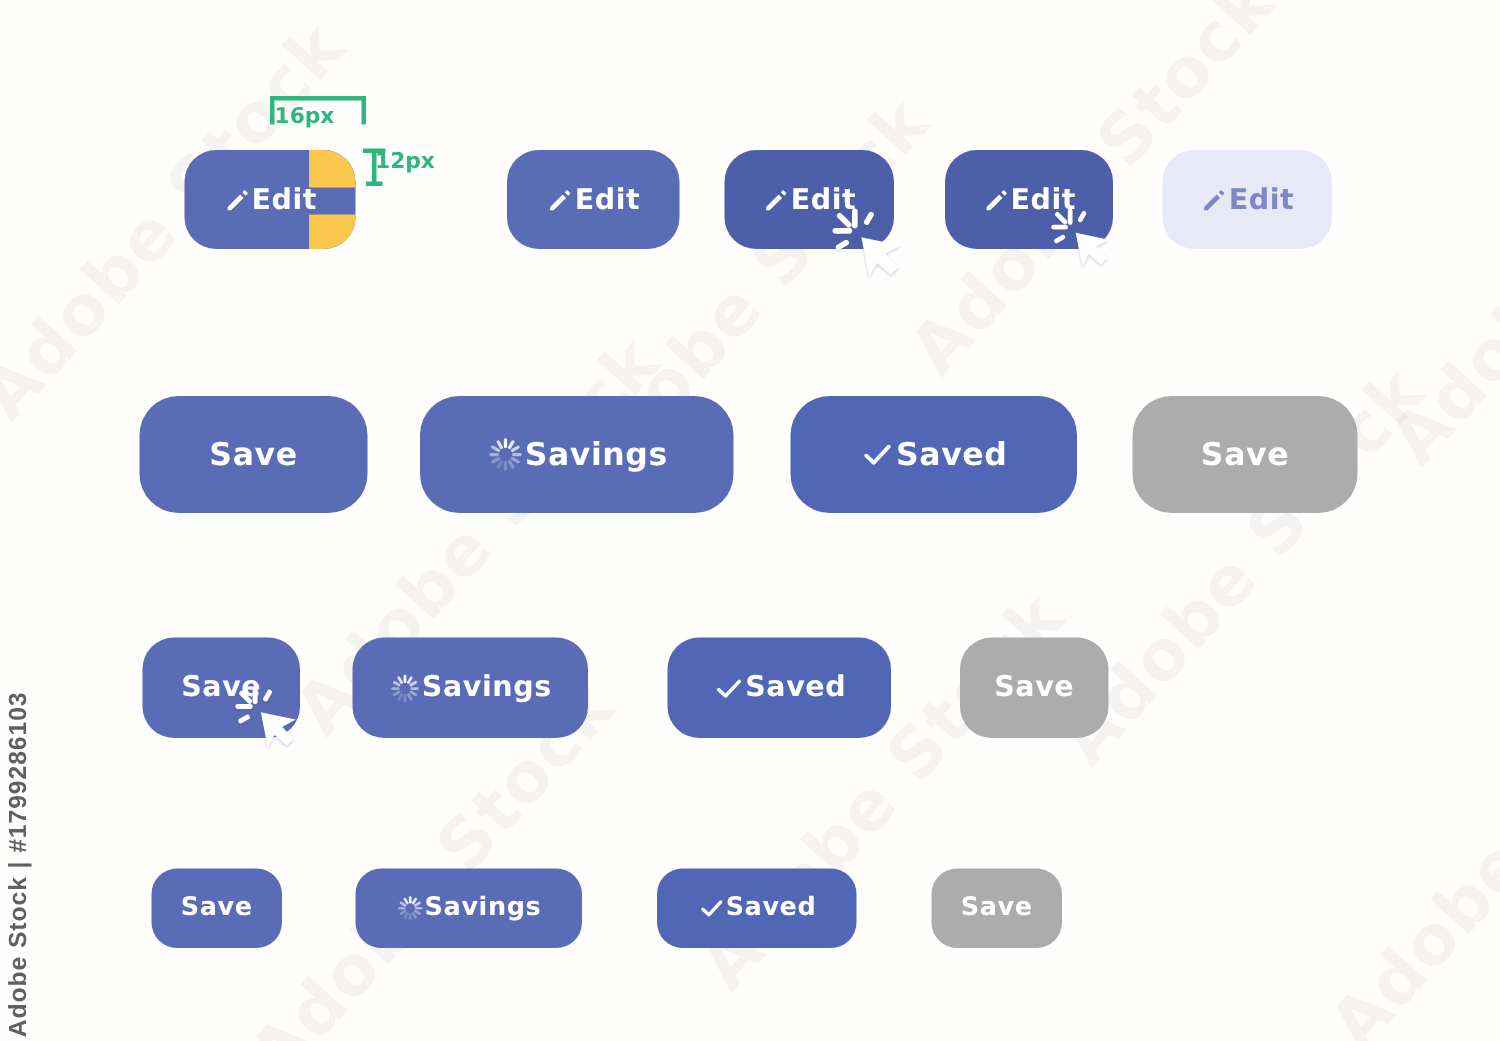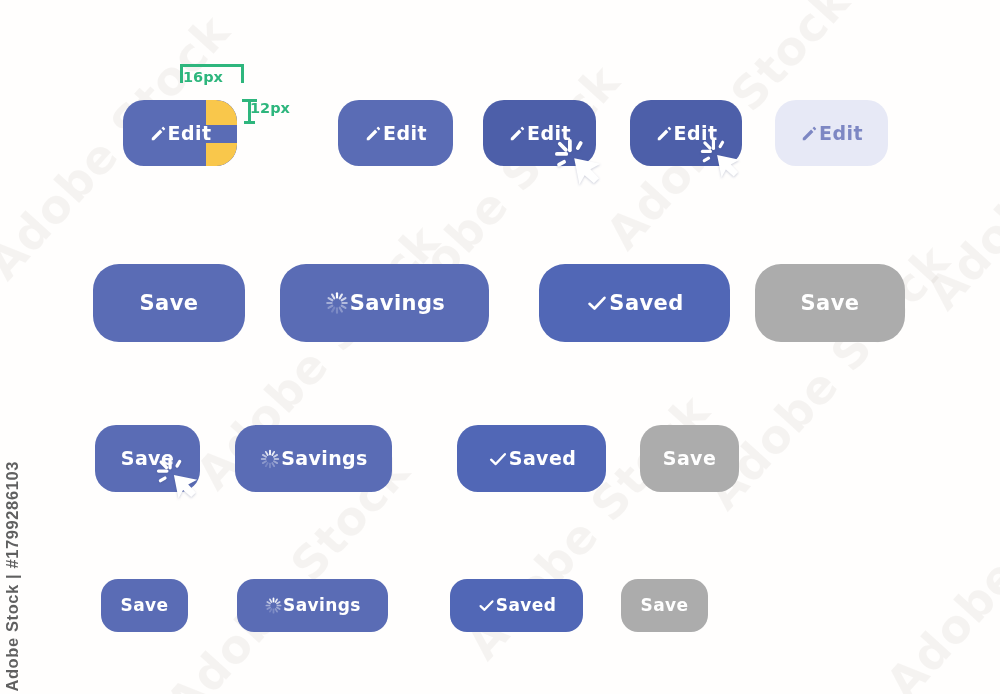--- a/index.html
+++ b/index.html
@@ -45,21 +45,21 @@
   .btn{
     position:absolute;
     display:flex;align-items:center;justify-content:center;
     color:#fff;font-weight:bold;letter-spacing:.4px;
     border:none;cursor:pointer;
     font-family:"DejaVu Sans","Liberation Sans",sans-serif;
   }
   .btn .lbl{line-height:1;}
   .primary{background:var(--blue);}
   .pressed{background:var(--blue-dark);}
-  .savedbg{background:var(--blue-saved);margin-left:12px;}
+  .savedbg{background:var(--blue-saved);}
   .graybg{background:var(--gray);}
   .lightbg{background:var(--light-bg);color:var(--light-text);}
   .r1{top:100px;height:66px;border-radius:21px;font-size:19px;}
   .r2{top:264px;height:78px;border-radius:26px;font-size:21px;}
   .r3{top:425px;height:67px;border-radius:21px;font-size:19px;}
   .r4{top:579px;height:53px;border-radius:17px;font-size:17px;}
   .icon{display:inline-flex;flex:none;}
   
   .pad-top,.pad-bottom{
     position:absolute;right:0;width:31px;background:var(--yellow);

